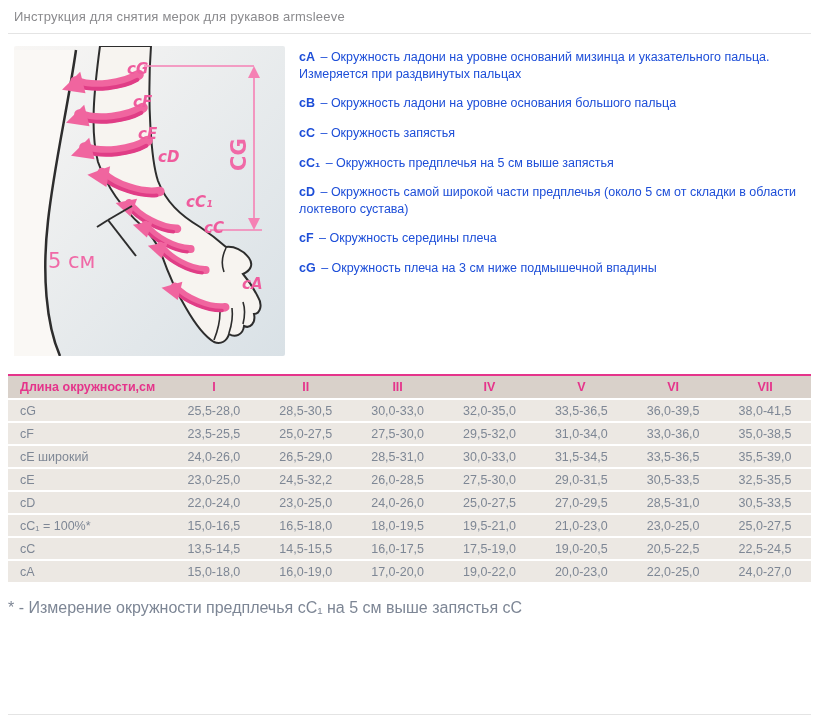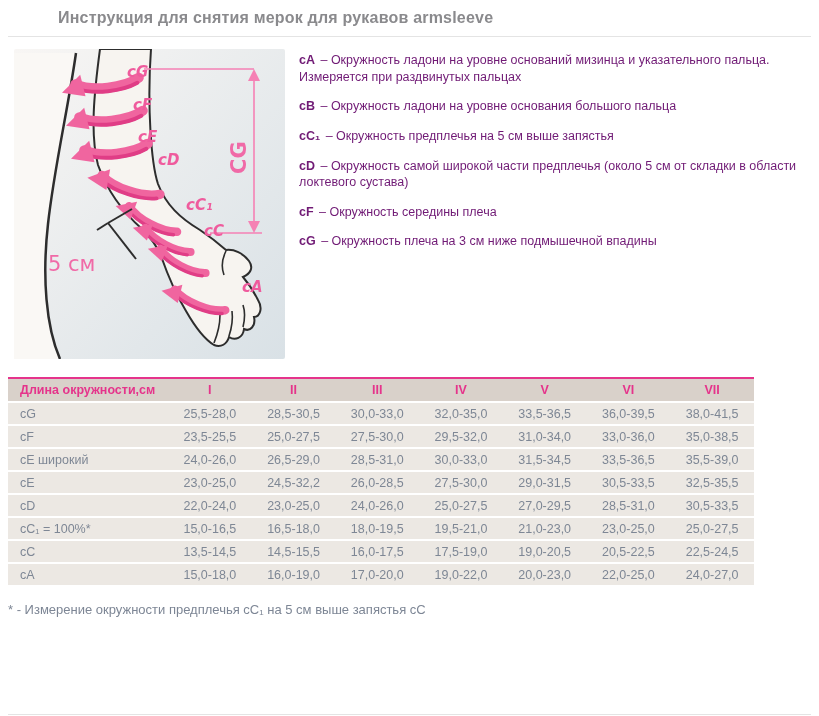--- a/index.html
+++ b/index.html
@@ -1,36 +1,36 @@
 <!DOCTYPE html>
 <html><head>
 <meta charset="utf-8">
 <style>
   * { box-sizing: border-box; margin: 0; padding: 0; }
   html,body { background:#fff; }
   body { font-family: "Liberation Sans", sans-serif; }
   .page { position:relative; width:819px; height:716px; background:#fff; overflow:hidden; }
   .title-wrap { margin:0 8px; padding:9px 0 9px 6px; border-bottom:1px solid #e4e4e4; }
-  .page-title { font-size:16px; font-weight:bold; color:#8a8a8d; letter-spacing:.2px;margin-left:44px; }
+  .page-title { font-size:13px; font-weight:normal; color:#8a8a8d; letter-spacing:.2px; }
   .content { display:flex; margin:12px 8px 0 14px; gap:14px; }
   .figure-box { width:271px; height:310px; flex-shrink:0; }
   .descriptions { flex:1; padding:3px 6px 0 0; }
-  .desc { font-size:12.5px; color:#701a75; line-height:1.33; margin:0 0 13px; }
+  .desc { font-size:12.5px; color:#1d4ed8; line-height:1.33; margin:0 0 13px; }
   .desc b { font-weight:bold; margin-right:2px; }
-  table.size-table { width:746px; margin:16px 8px 0; border-collapse:separate; border-spacing:0 2px; table-layout:fixed; }
+  table.size-table { width:803px; margin:16px 8px 0; border-collapse:separate; border-spacing:0 2px; table-layout:fixed; }
   table.size-table th, table.size-table td { font-size:12.5px; }
   table.size-table thead th {
     background:#d9d1ca; color:#e5348b; font-weight:bold;
     border-top:2px solid #e5348b; height:24px; text-align:center; padding:2px 0;
   }
   table.size-table thead th.lbl { text-align:left; padding-left:12px; width:160px; }
   table.size-table tbody td { background:#ece8e3; color:#7e8795; height:21px; text-align:center; padding:2px 0; }
   table.size-table tbody td.lbl { text-align:left; padding-left:12px; }
   .footnotes { margin:15px 8px 0; }
-  .footnote { font-size:13px; color:#7d8695; margin-bottom:13px; }
+  .footnote { font-size:16px; color:#7d8695; margin-bottom:13px; }
   .bottom-divider { position:absolute; left:8px; right:8px; bottom:1px; height:1px; background:#e4e4e4; }
 </style>
 </head>
 <body>
 
 <div class="page">
 
   <div class="title-wrap">
     <div class="page-title">Инструкция для снятия мерок для рукавов armsleeve</div>
   </div>
@@ -143,20 +143,21 @@
           <text x="228" y="243">cA</text>
         </g>
         <text x="34" y="222" font-family="'DejaVu Sans', sans-serif" font-size="21" fill="#f06aa7">5 см</text>
         <text transform="translate(232,125) rotate(-90)" font-family="'DejaVu Sans', sans-serif" font-weight="bold" font-size="21" fill="#f06aa7">CG</text>
       </svg>
     </div>
 
     <div class="descriptions" id="descriptions">
         <p class="desc"><b>cA</b><span> – Окружность ладони на уровне оснований мизинца и указательного пальца. Измеряется при раздвинутых пальцах</span></p>
         <p class="desc"><b>cB</b><span> – Окружность ладони на уровне основания большого пальца</span></p>
+        <p class="desc"><b>cC</b><span> – Окружность запястья</span></p>
         <p class="desc"><b>cC₁</b><span> – Окружность предплечья на 5 см выше запястья</span></p>
         <p class="desc"><b>cD</b><span> – Окружность самой широкой части предплечья (около 5 см от складки в области локтевого сустава)</span></p>
         <p class="desc"><b>cF</b><span> – Окружность середины плеча</span></p>
         <p class="desc"><b>cG</b><span> – Окружность плеча на 3 см ниже подмышечной впадины</span></p>
       </div>
   </div>
 
   <table class="size-table">
     <thead>
       <tr id="head-row">

